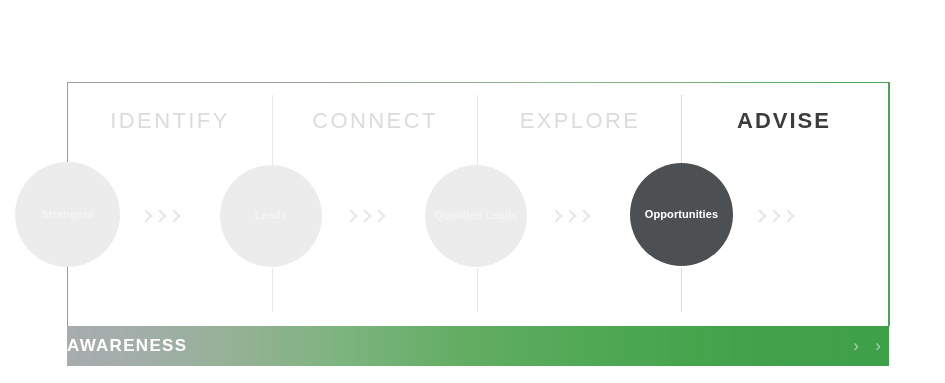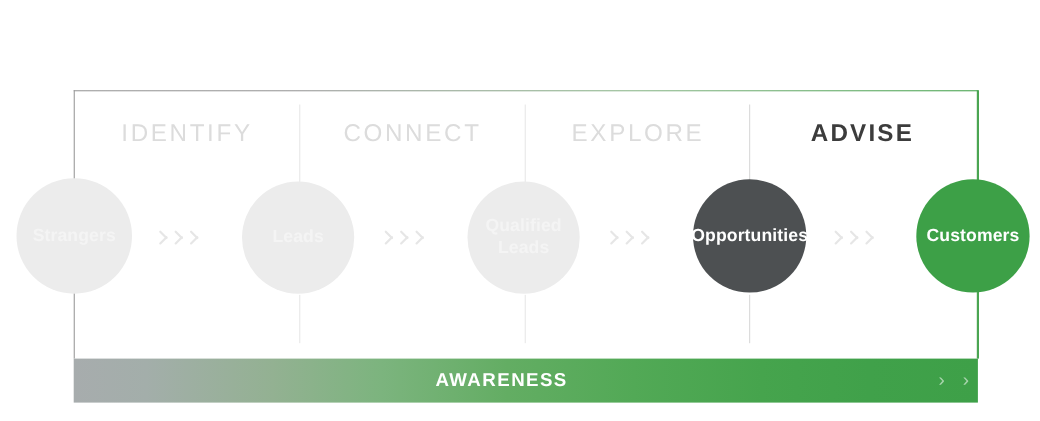--- a/index.html
+++ b/index.html
@@ -78,21 +78,21 @@
   .node {
     position: absolute;
     border-radius: 50%;
     display: flex;
     align-items: center;
     justify-content: center;
     text-align: center;
     box-sizing: border-box;
   }
   .node-label {
-    font-size: 16px;
+    font-size: 11px;
     font-weight: 700;
     line-height: 1.25;
     letter-spacing: 0.1px;
     padding: 0 6px;
   }
   .node.ghost {
     background: #ececec;
   }
   .node.ghost .node-label { color: #f4f4f4; }
 
@@ -153,21 +153,21 @@
         #52a956 62%,
         #46a44d 76%,
         #40a14a 88%,
         #3ea048 100%);
     display: flex;
     align-items: center;
     box-sizing: border-box;
   }
   .phase {
     flex: 1 1 0;
-    text-align: center;
+    text-align: left;
     color: #ffffff;
     font-size: 17px;
     font-weight: 700;
     letter-spacing: 1.3px;
     white-space: nowrap;
   }
   .phase-sep {
     color: #ffffff;
     opacity: 0.55;
     font-size: 17px;
@@ -224,23 +224,20 @@
   </div>
   <div class="node ghost n2">
     <span class="node-label">Leads</span>
   </div>
   <div class="node ghost n3">
     <span class="node-label">Qualified Leads</span>
   </div>
   <div class="node dark n4">
     <span class="node-label">Opportunities</span>
   </div>
-  <div class="node green n5">
-    <span class="node-label">Customers</span>
-  </div>
 
   <div class="phase-bar">
     <div class="phase">AWARENESS</div>
     <div class="phase-sep">›</div>
     <div class="phase-sep">›</div>
   </div>
 
 </div>
 
 </body></html>

